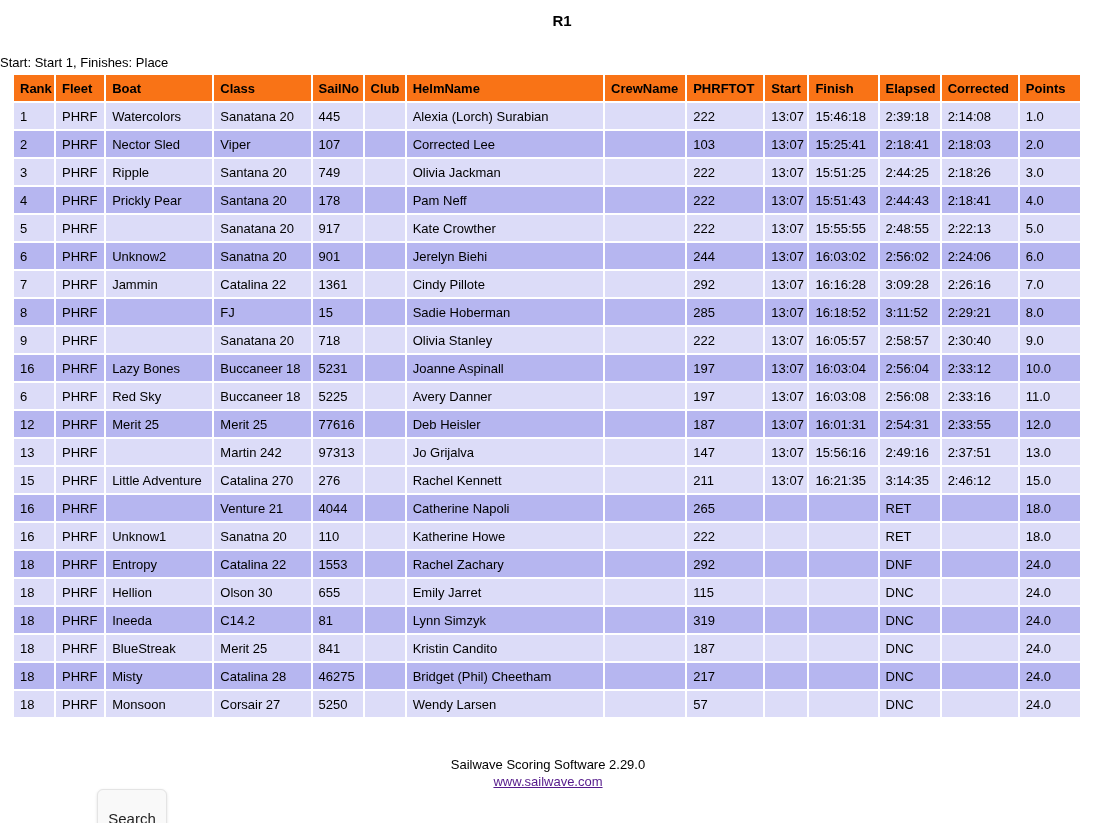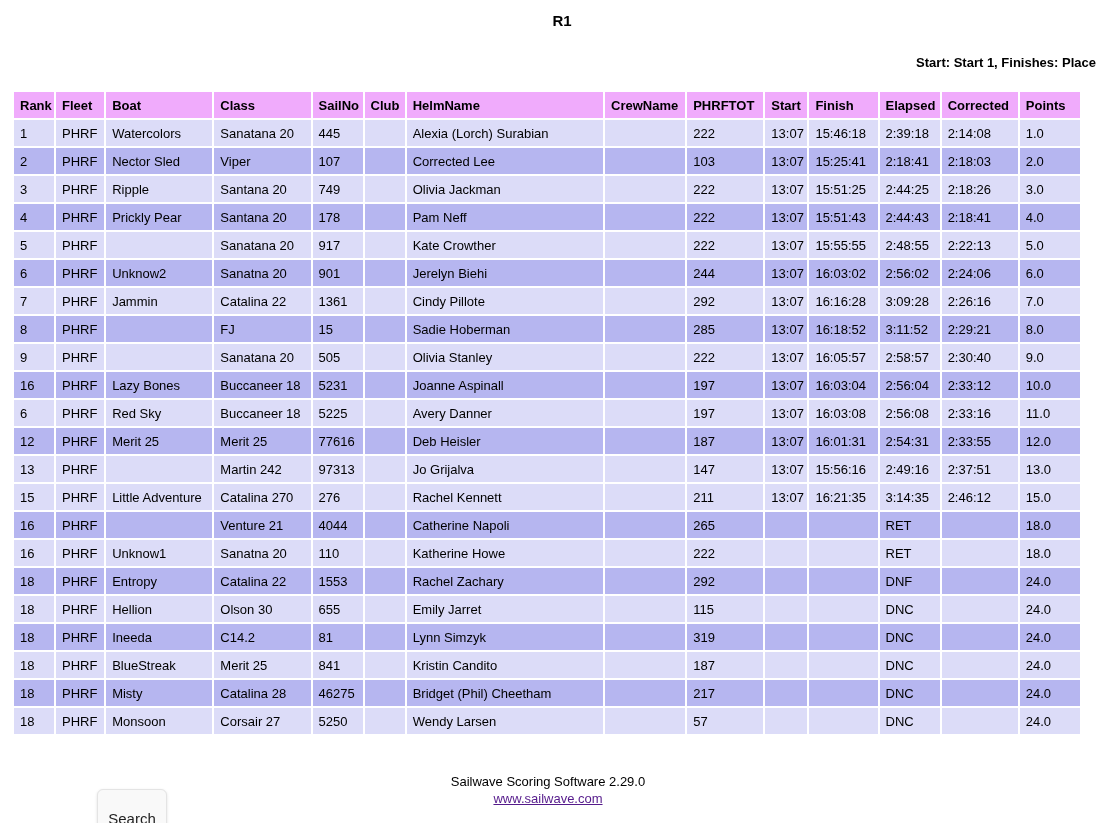--- a/index.html
+++ b/index.html
@@ -14,45 +14,45 @@
     color: #000000;
   }
   .page-title {
     text-align: center;
     font-weight: bold;
     font-size: 15px;
     margin-top: 12px;
     padding-left: 28px;
   }
   .page-subtitle {
-    text-align: right;
-    font-weight: bold;
+    text-align: left;
+    font-weight: normal;
     font-size: 13px;
     margin-top: 26px;
-    margin-bottom: 20px;
+    margin-bottom: 3px;
   }
   table.results {
     border-collapse: separate;
     border-spacing: 2px;
     margin-left: 12px;
     table-layout: fixed;
     width: 1070px;
   }
   table.results th, table.results td {
     font-size: 13px;
     padding: 0 0 0 6px;
     height: 26px;
     vertical-align: middle;
     text-align: left;
     white-space: nowrap;
     overflow: hidden;
   }
   table.results th {
     font-weight: bold;
-    background: #f0abfc;
+    background: #f97316;
   }
   table.results tr.row-odd td { background: #dcdcf8; }
   table.results tr.row-even td { background: #b6b6f0; }
   .footer {
     text-align: center;
     font-size: 13px;
     margin-top: 37px;
     line-height: 17px;
   }
   .footer a {
@@ -246,21 +246,21 @@
         <td>16:18:52</td>
         <td>3:11:52</td>
         <td>2:29:21</td>
         <td>8.0</td>
       </tr>
       <tr class="row-odd">
         <td>9</td>
         <td>PHRF</td>
         <td></td>
         <td>Sanatana 20</td>
-        <td>505</td>
+        <td>718</td>
         <td></td>
         <td>Olivia Stanley</td>
         <td></td>
         <td>222</td>
         <td>13:07</td>
         <td>16:05:57</td>
         <td>2:58:57</td>
         <td>2:30:40</td>
         <td>9.0</td>
       </tr>

